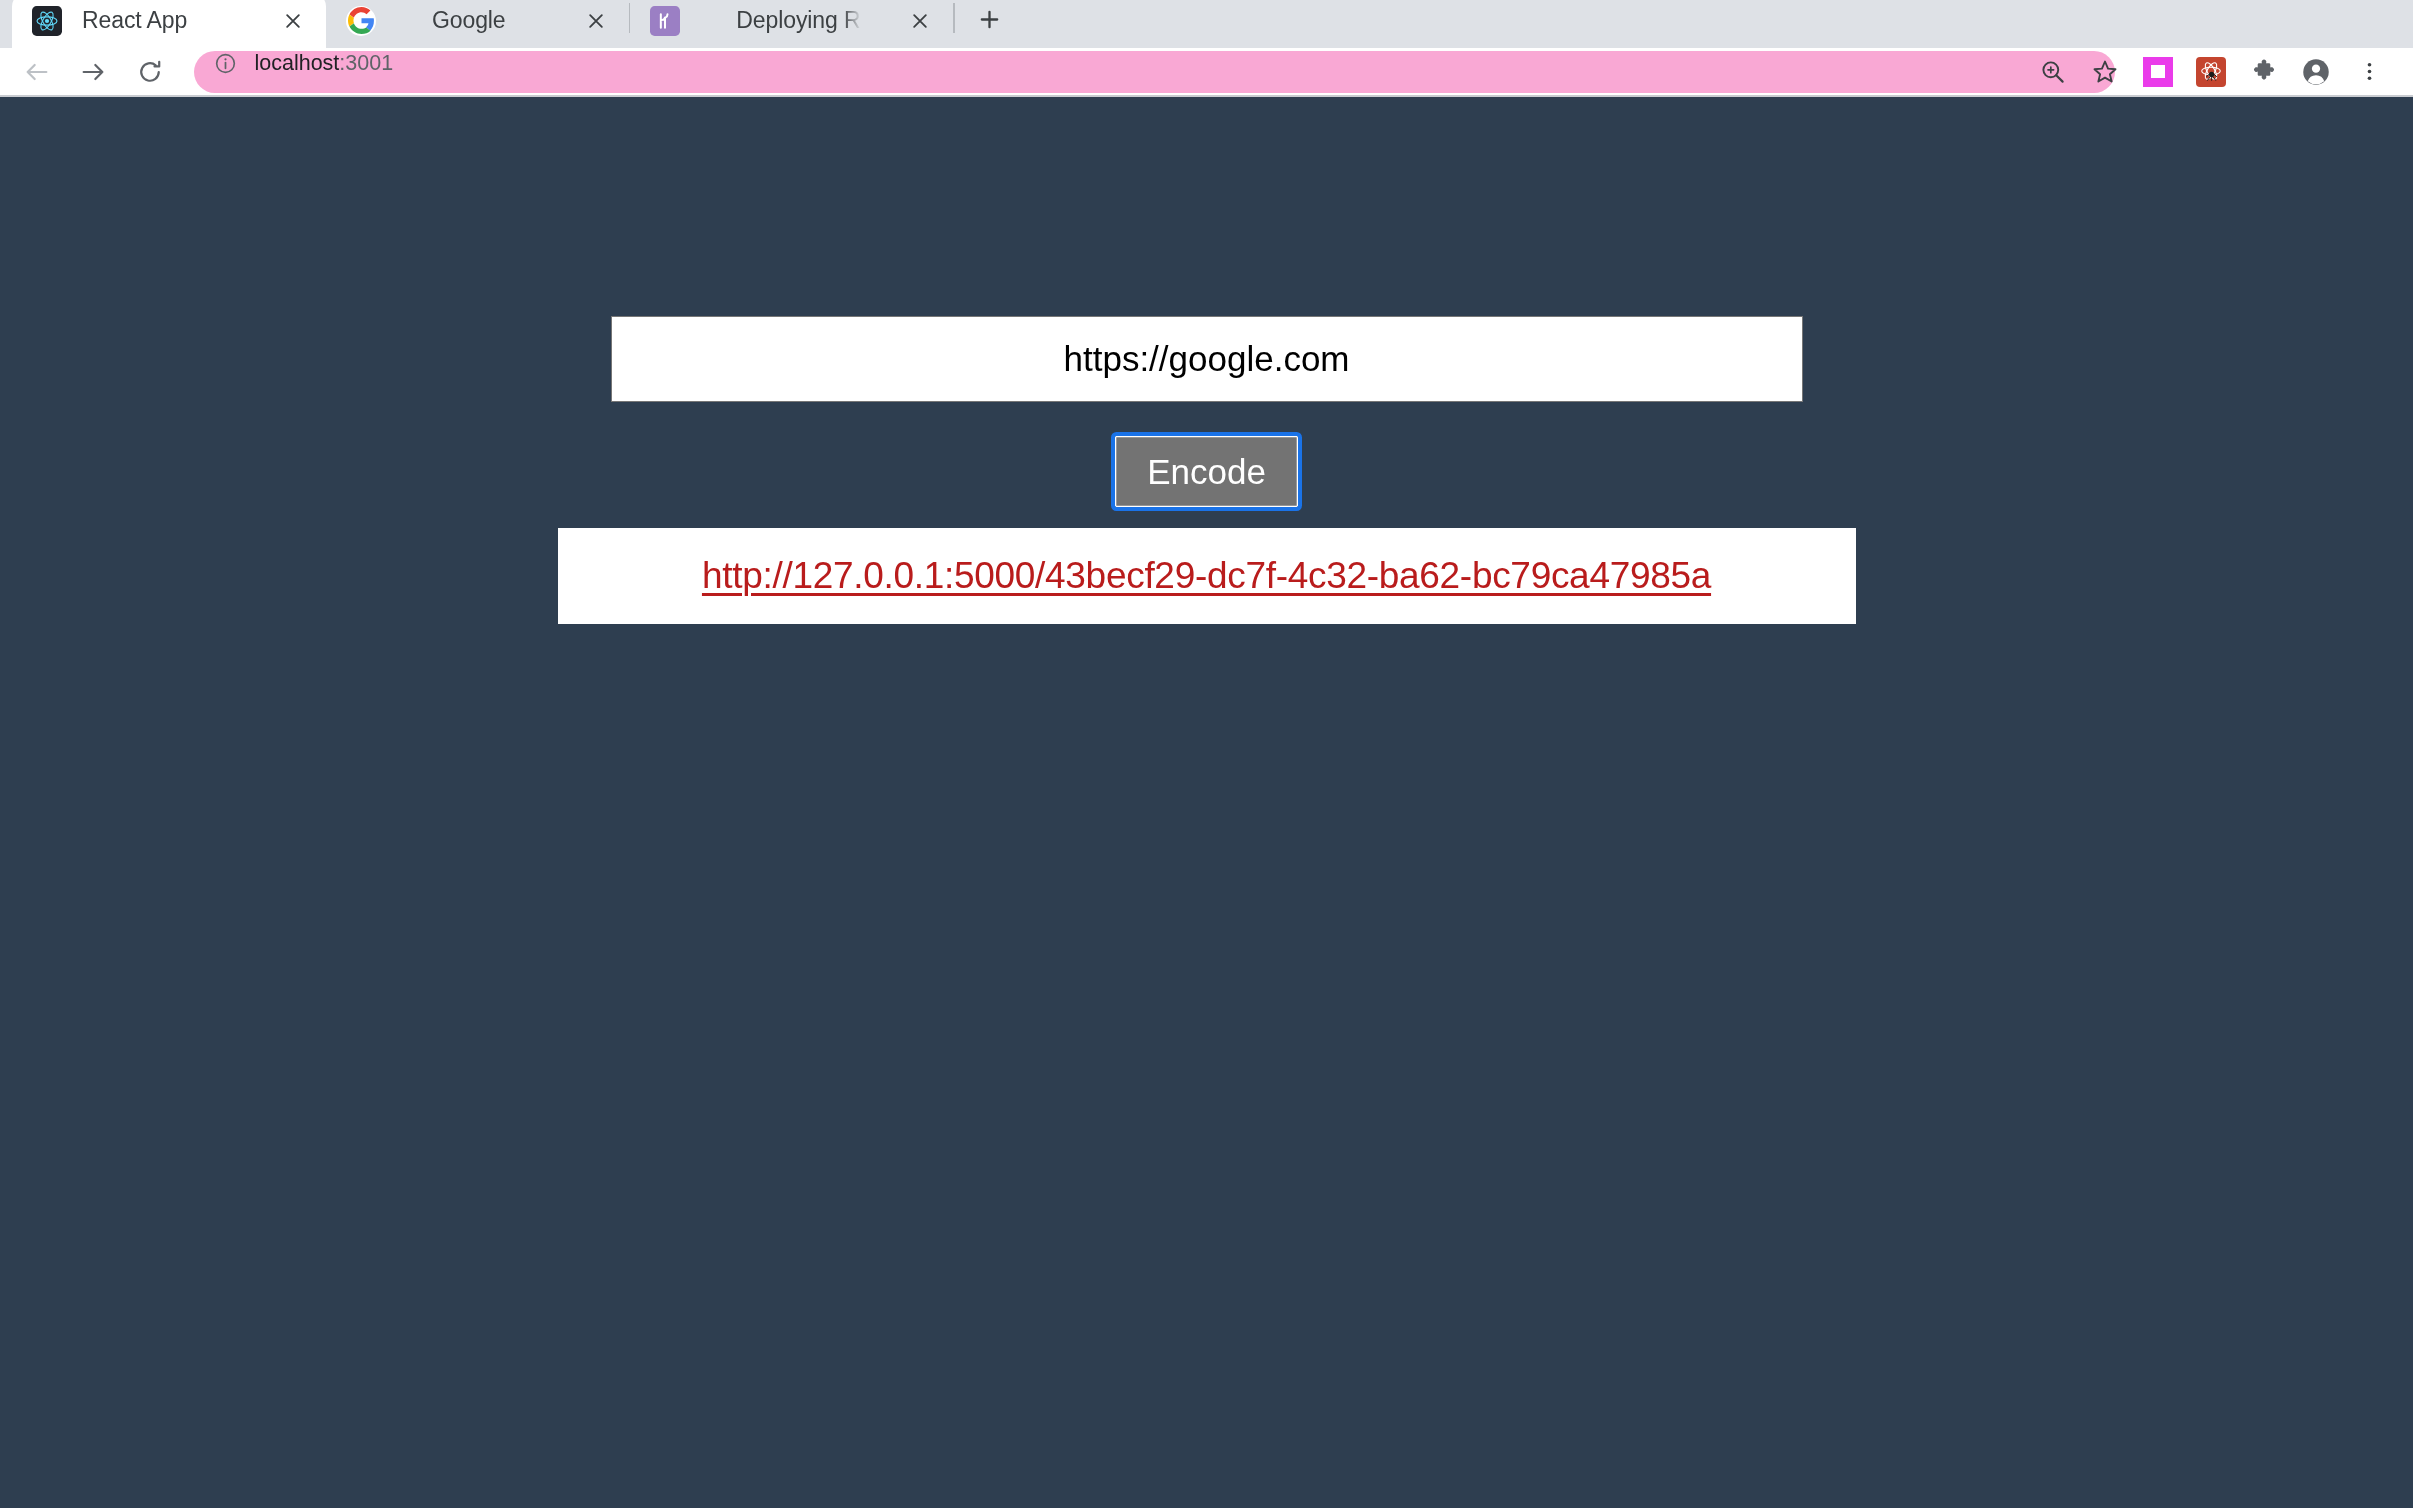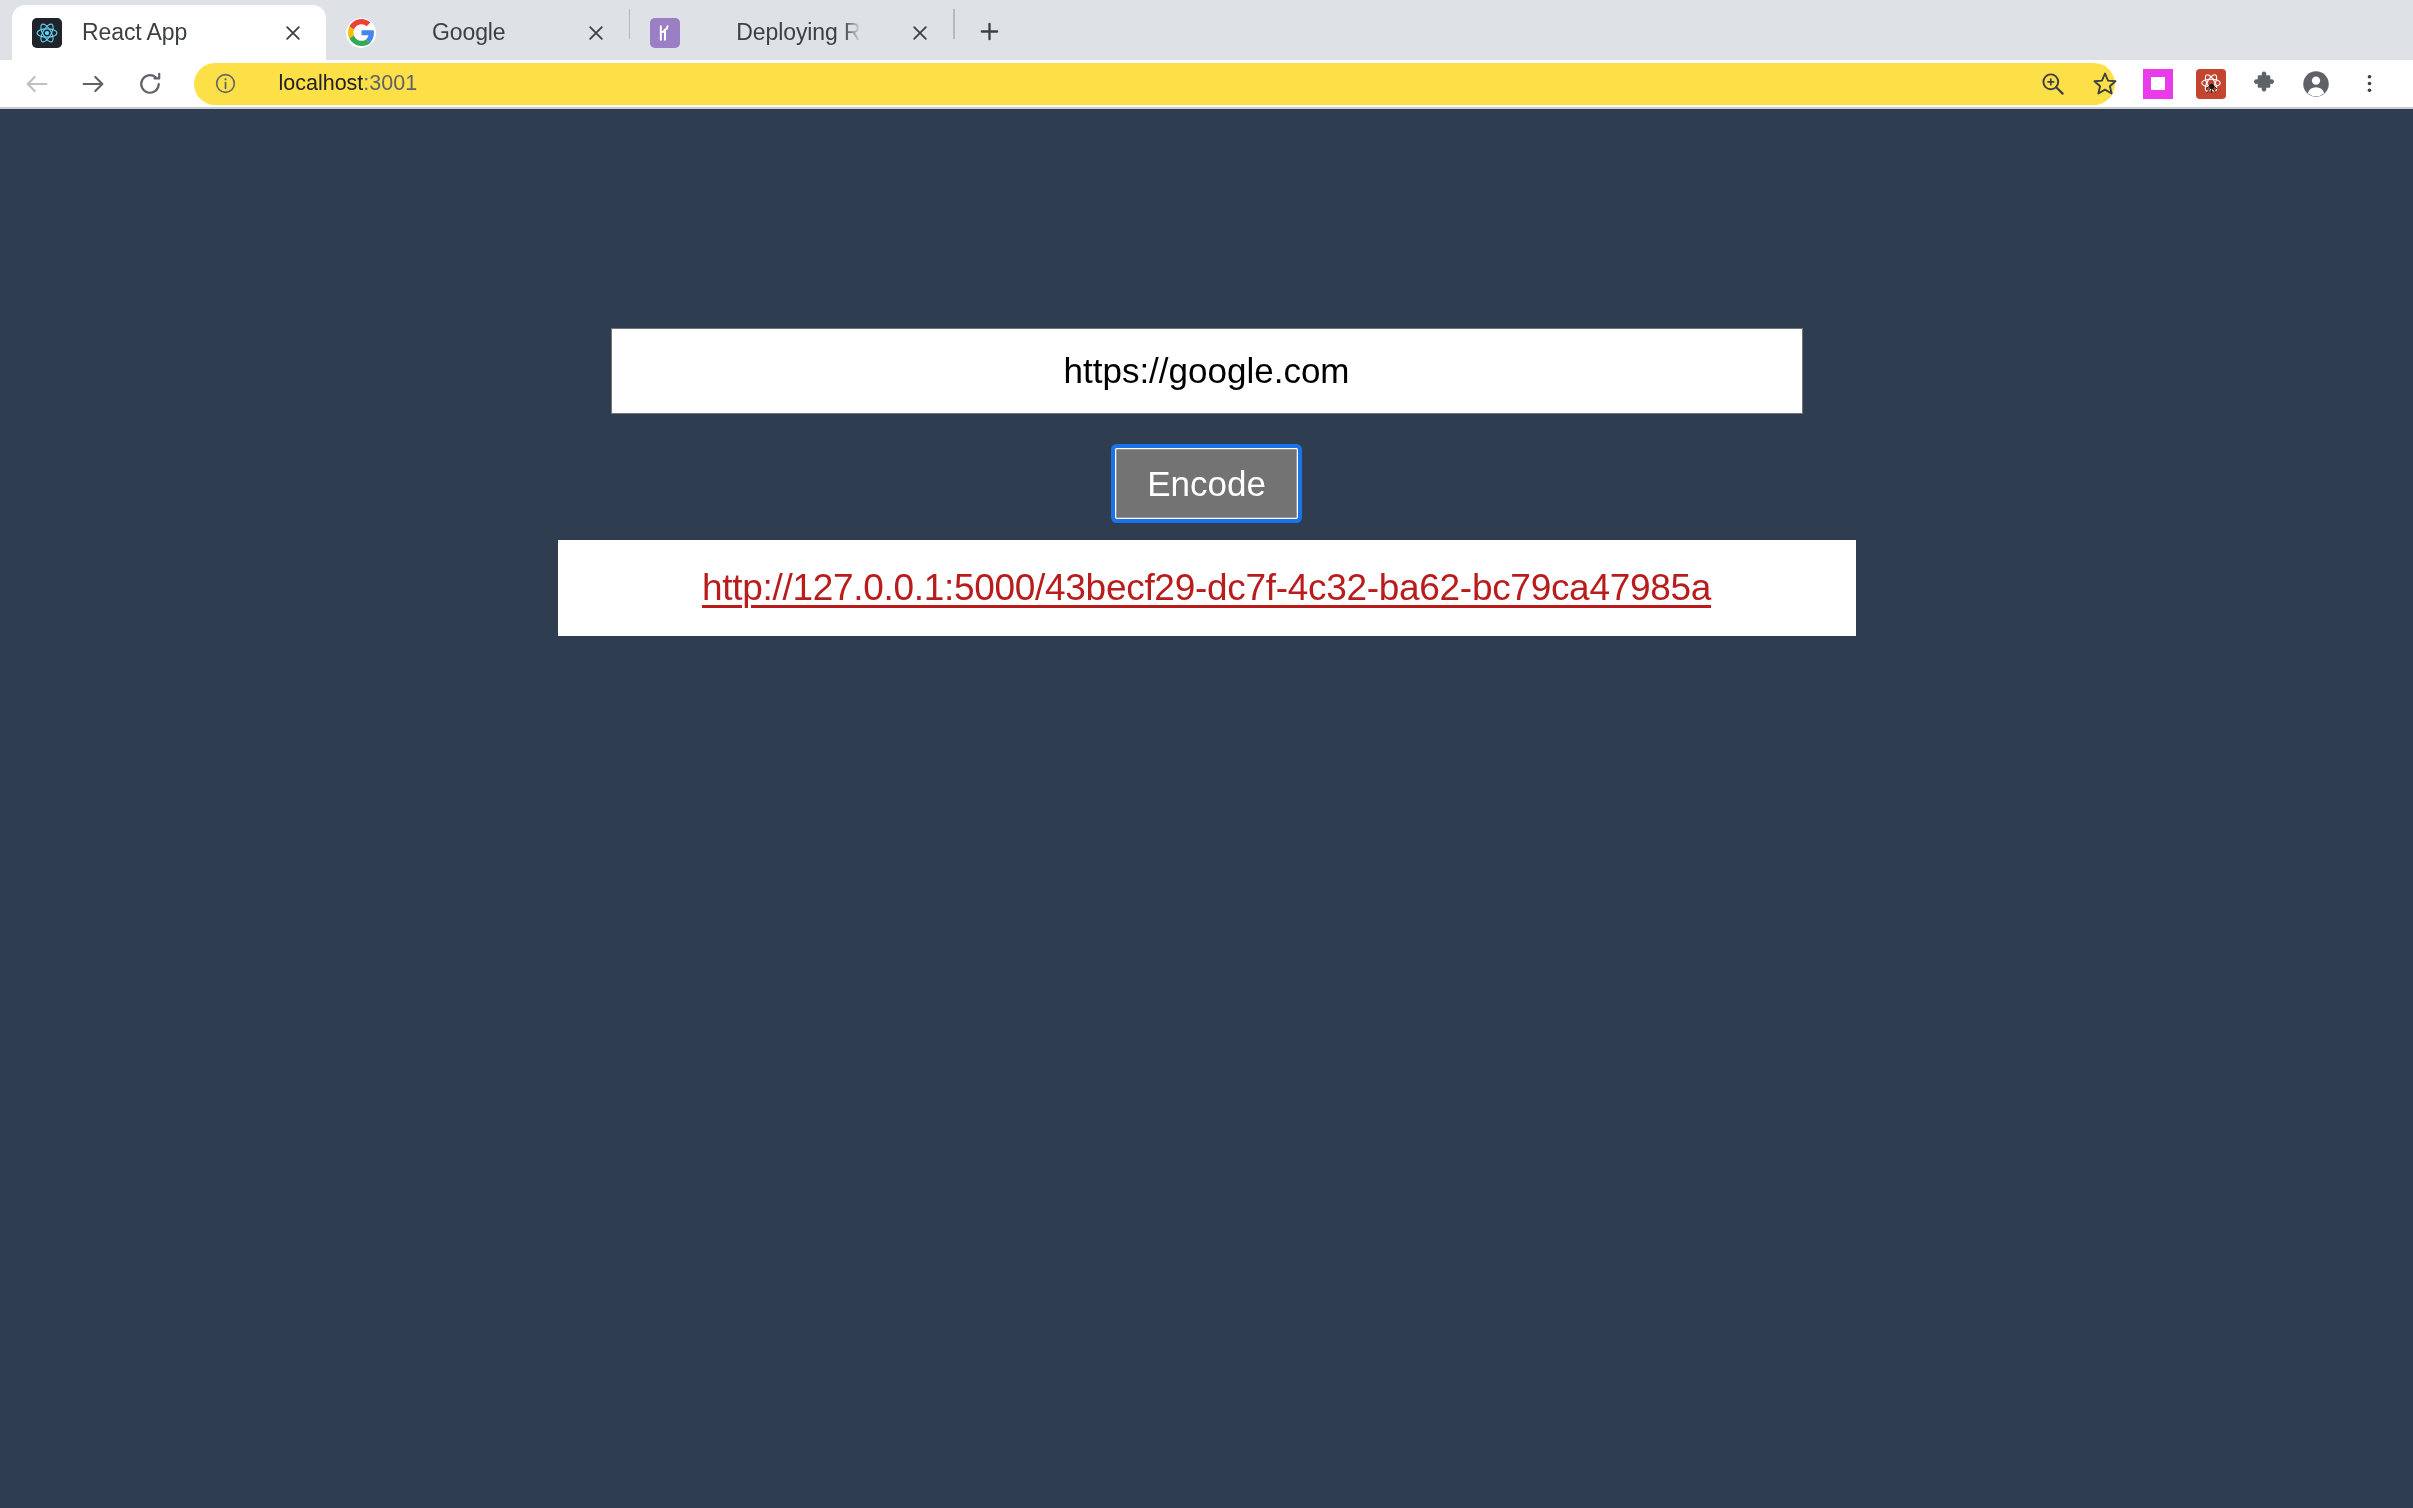--- a/index.html
+++ b/index.html
@@ -15,21 +15,21 @@
   
   .browser {
     width: 2413px;
     height: 1508px;
     display: flex;
     flex-direction: column;
     background: #ffffff;
   }
 
   .tabstrip {
-    height: 60px;
+    height: 48px;
     background: #dee1e6;
     display: flex;
     align-items: flex-end;
     padding-left: 12px;
     position: relative;
     flex: 0 0 auto;
   }
 
   .tab {
     height: 55px;
@@ -128,29 +128,27 @@
     display: flex;
     align-items: center;
     justify-content: center;
     border-radius: 50%;
     margin-right: 13.5px;
     flex: 0 0 auto;
   }
   .omnibox {
     flex: 1 1 auto;
     height: 42px;
-    background: #fde047;
+    background: #f9a8d4;
     border-radius: 21.5px;
     display: flex;
-    align-items: center;
     padding: 0 19px;
     margin-left: 9.4px;
     margin-right: 6.7px;
     min-width: 0;
-    gap: 24px;
   }
   .omni-info {
     width: 25.6px;
     height: 25.6px;
     flex: 0 0 25.6px;
     margin-right: 16px;
     display: flex;
     align-items: center;
     justify-content: center;
   }

